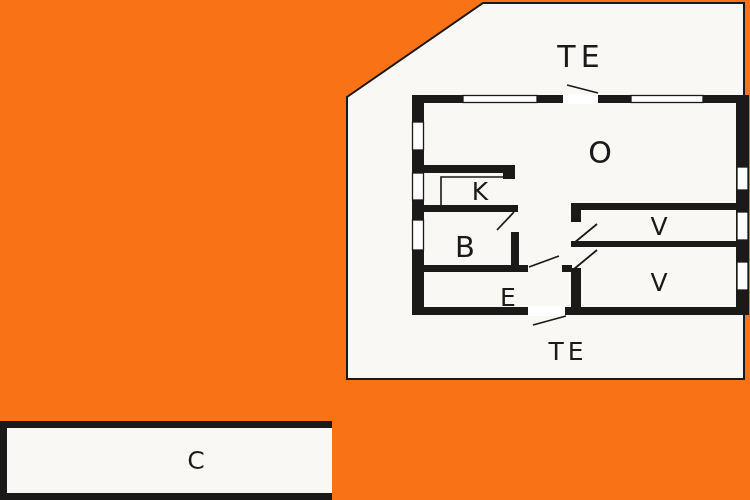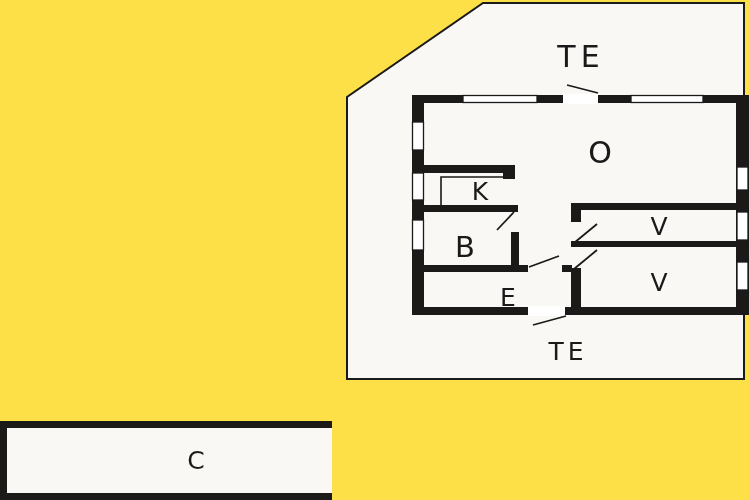--- a/index.html
+++ b/index.html
@@ -5,21 +5,21 @@
   html, body {
     margin: 0;
     padding: 0;
     background: #ffffff;
     font-family: "DejaVu Sans", "Liberation Sans", sans-serif;
   }
   .canvas {
     position: relative;
     width: 750px;
     height: 500px;
-    background: #fde047;
+    background: #f97316;
     overflow: hidden;
   }
   .canvas svg {
     position: absolute;
     left: 0;
     top: 0;
     width: 750px;
     height: 500px;
     display: block;
   }

